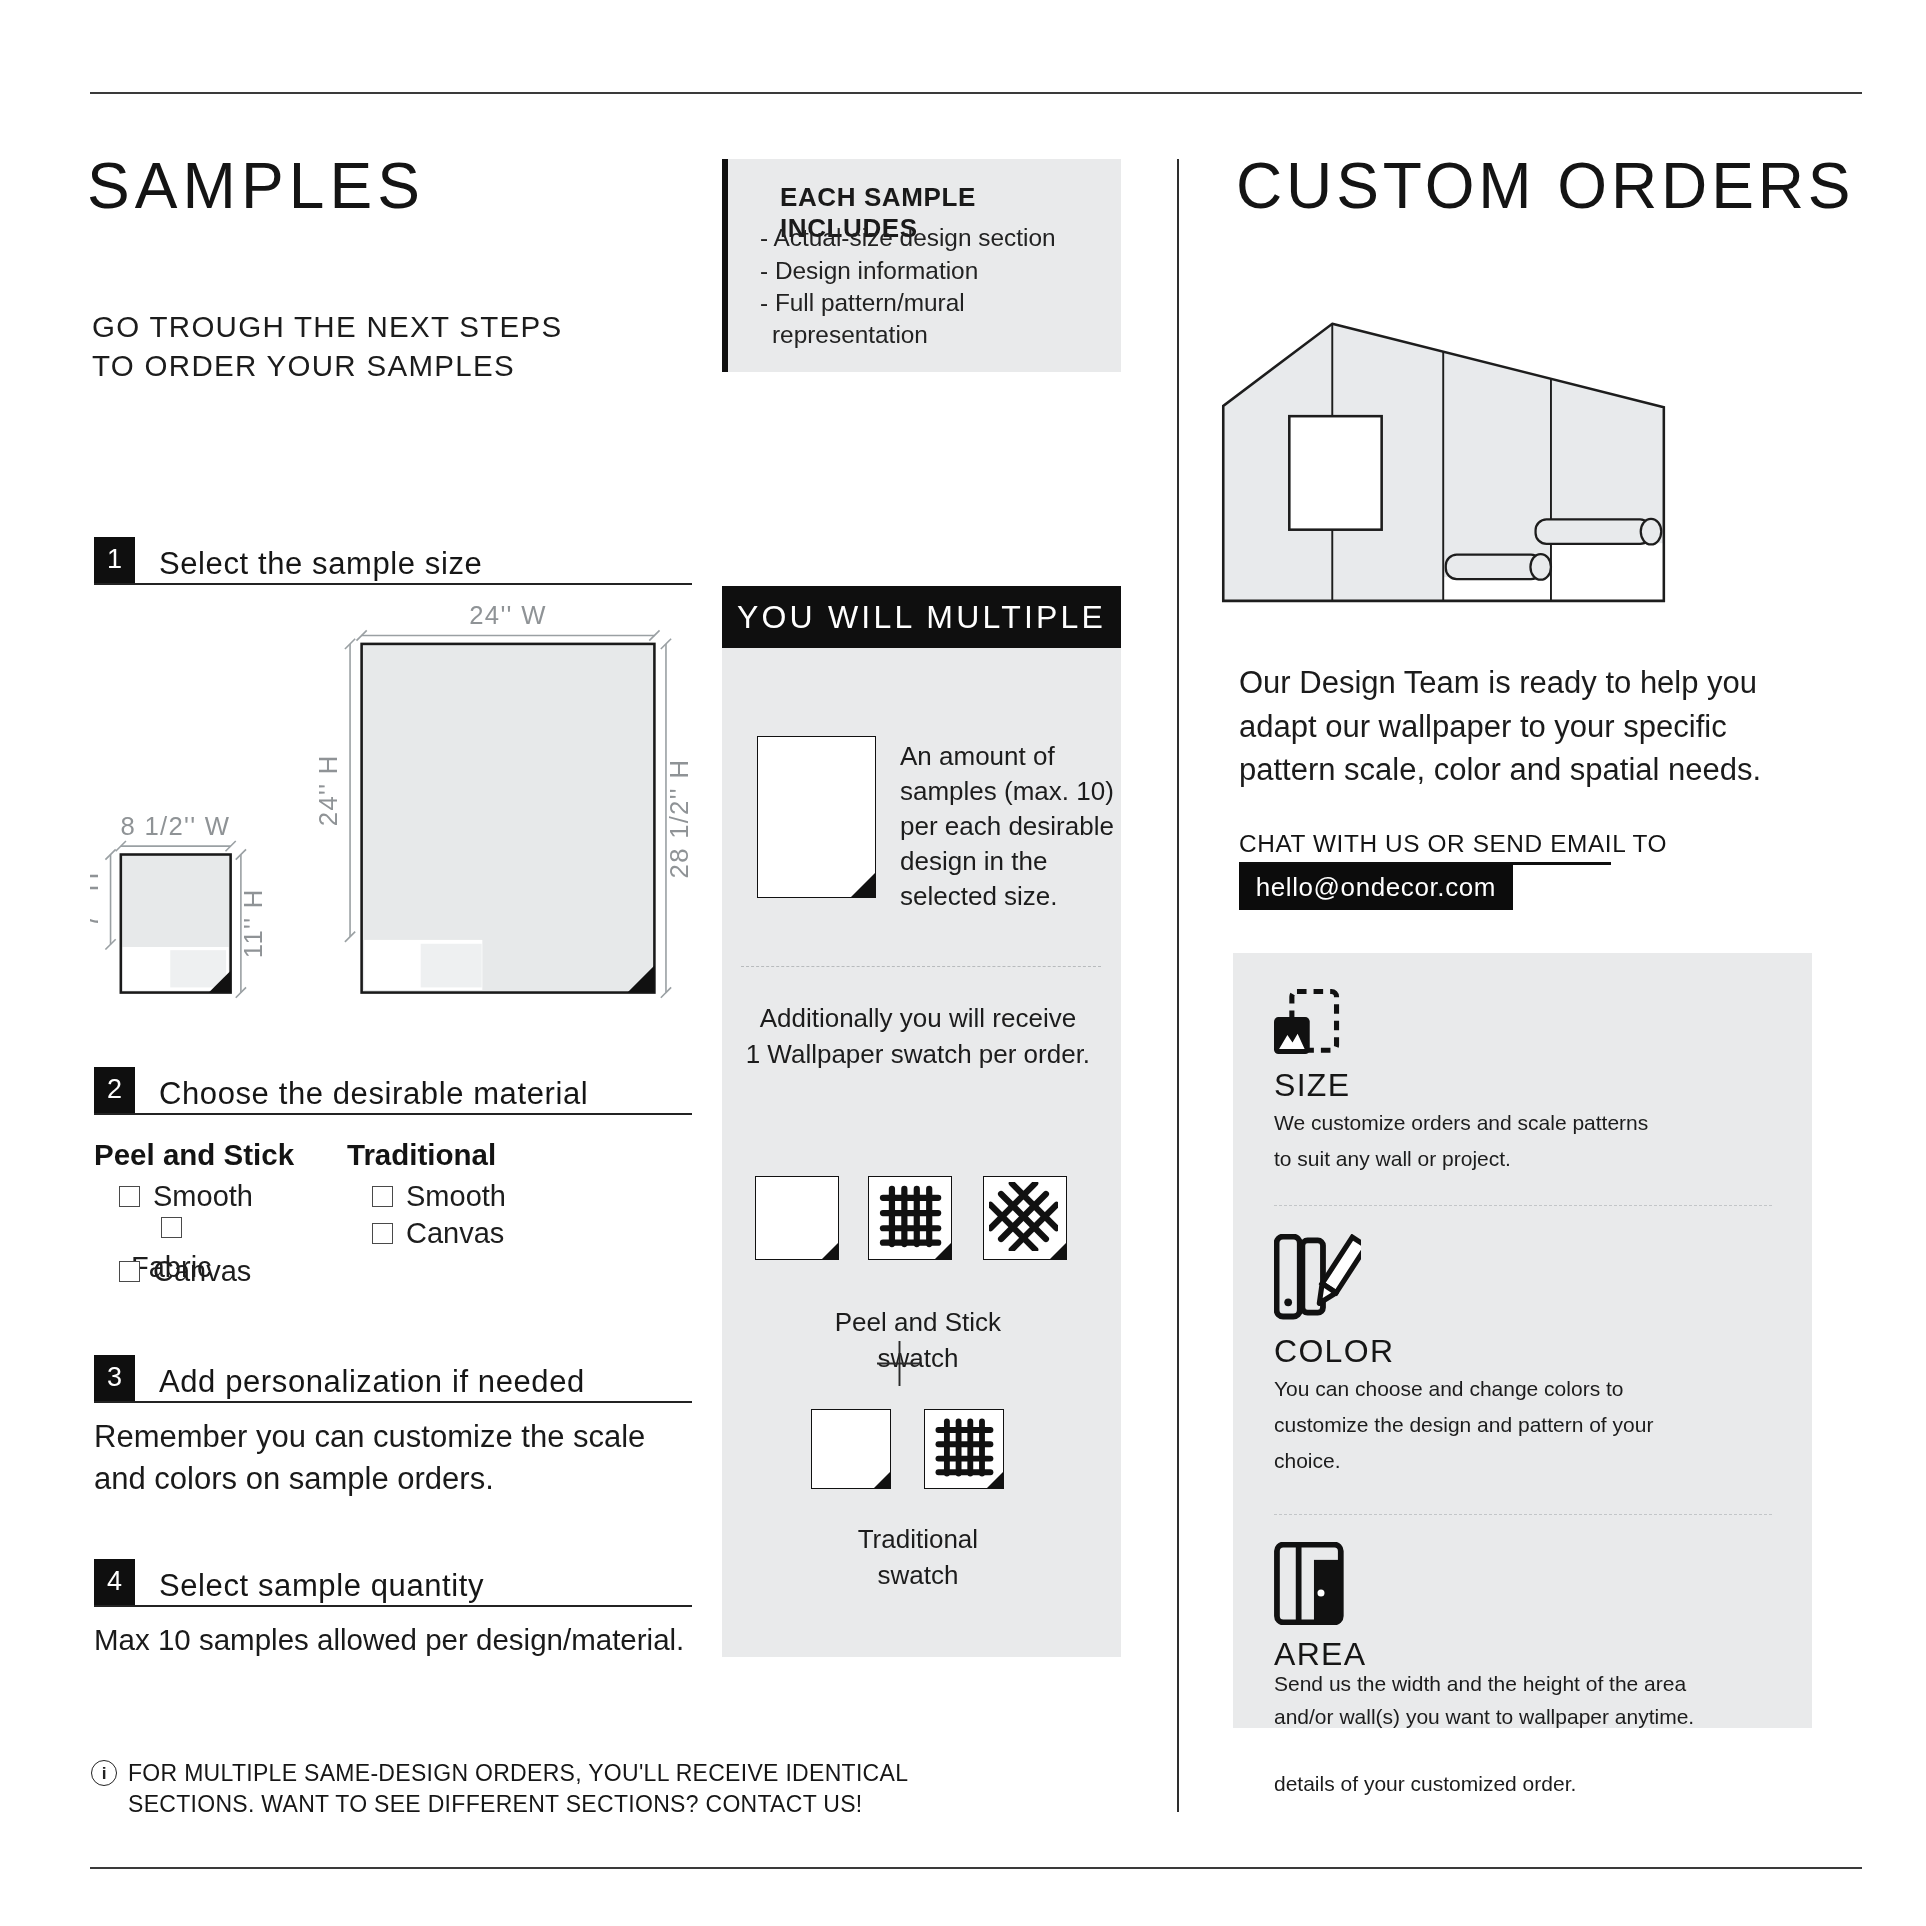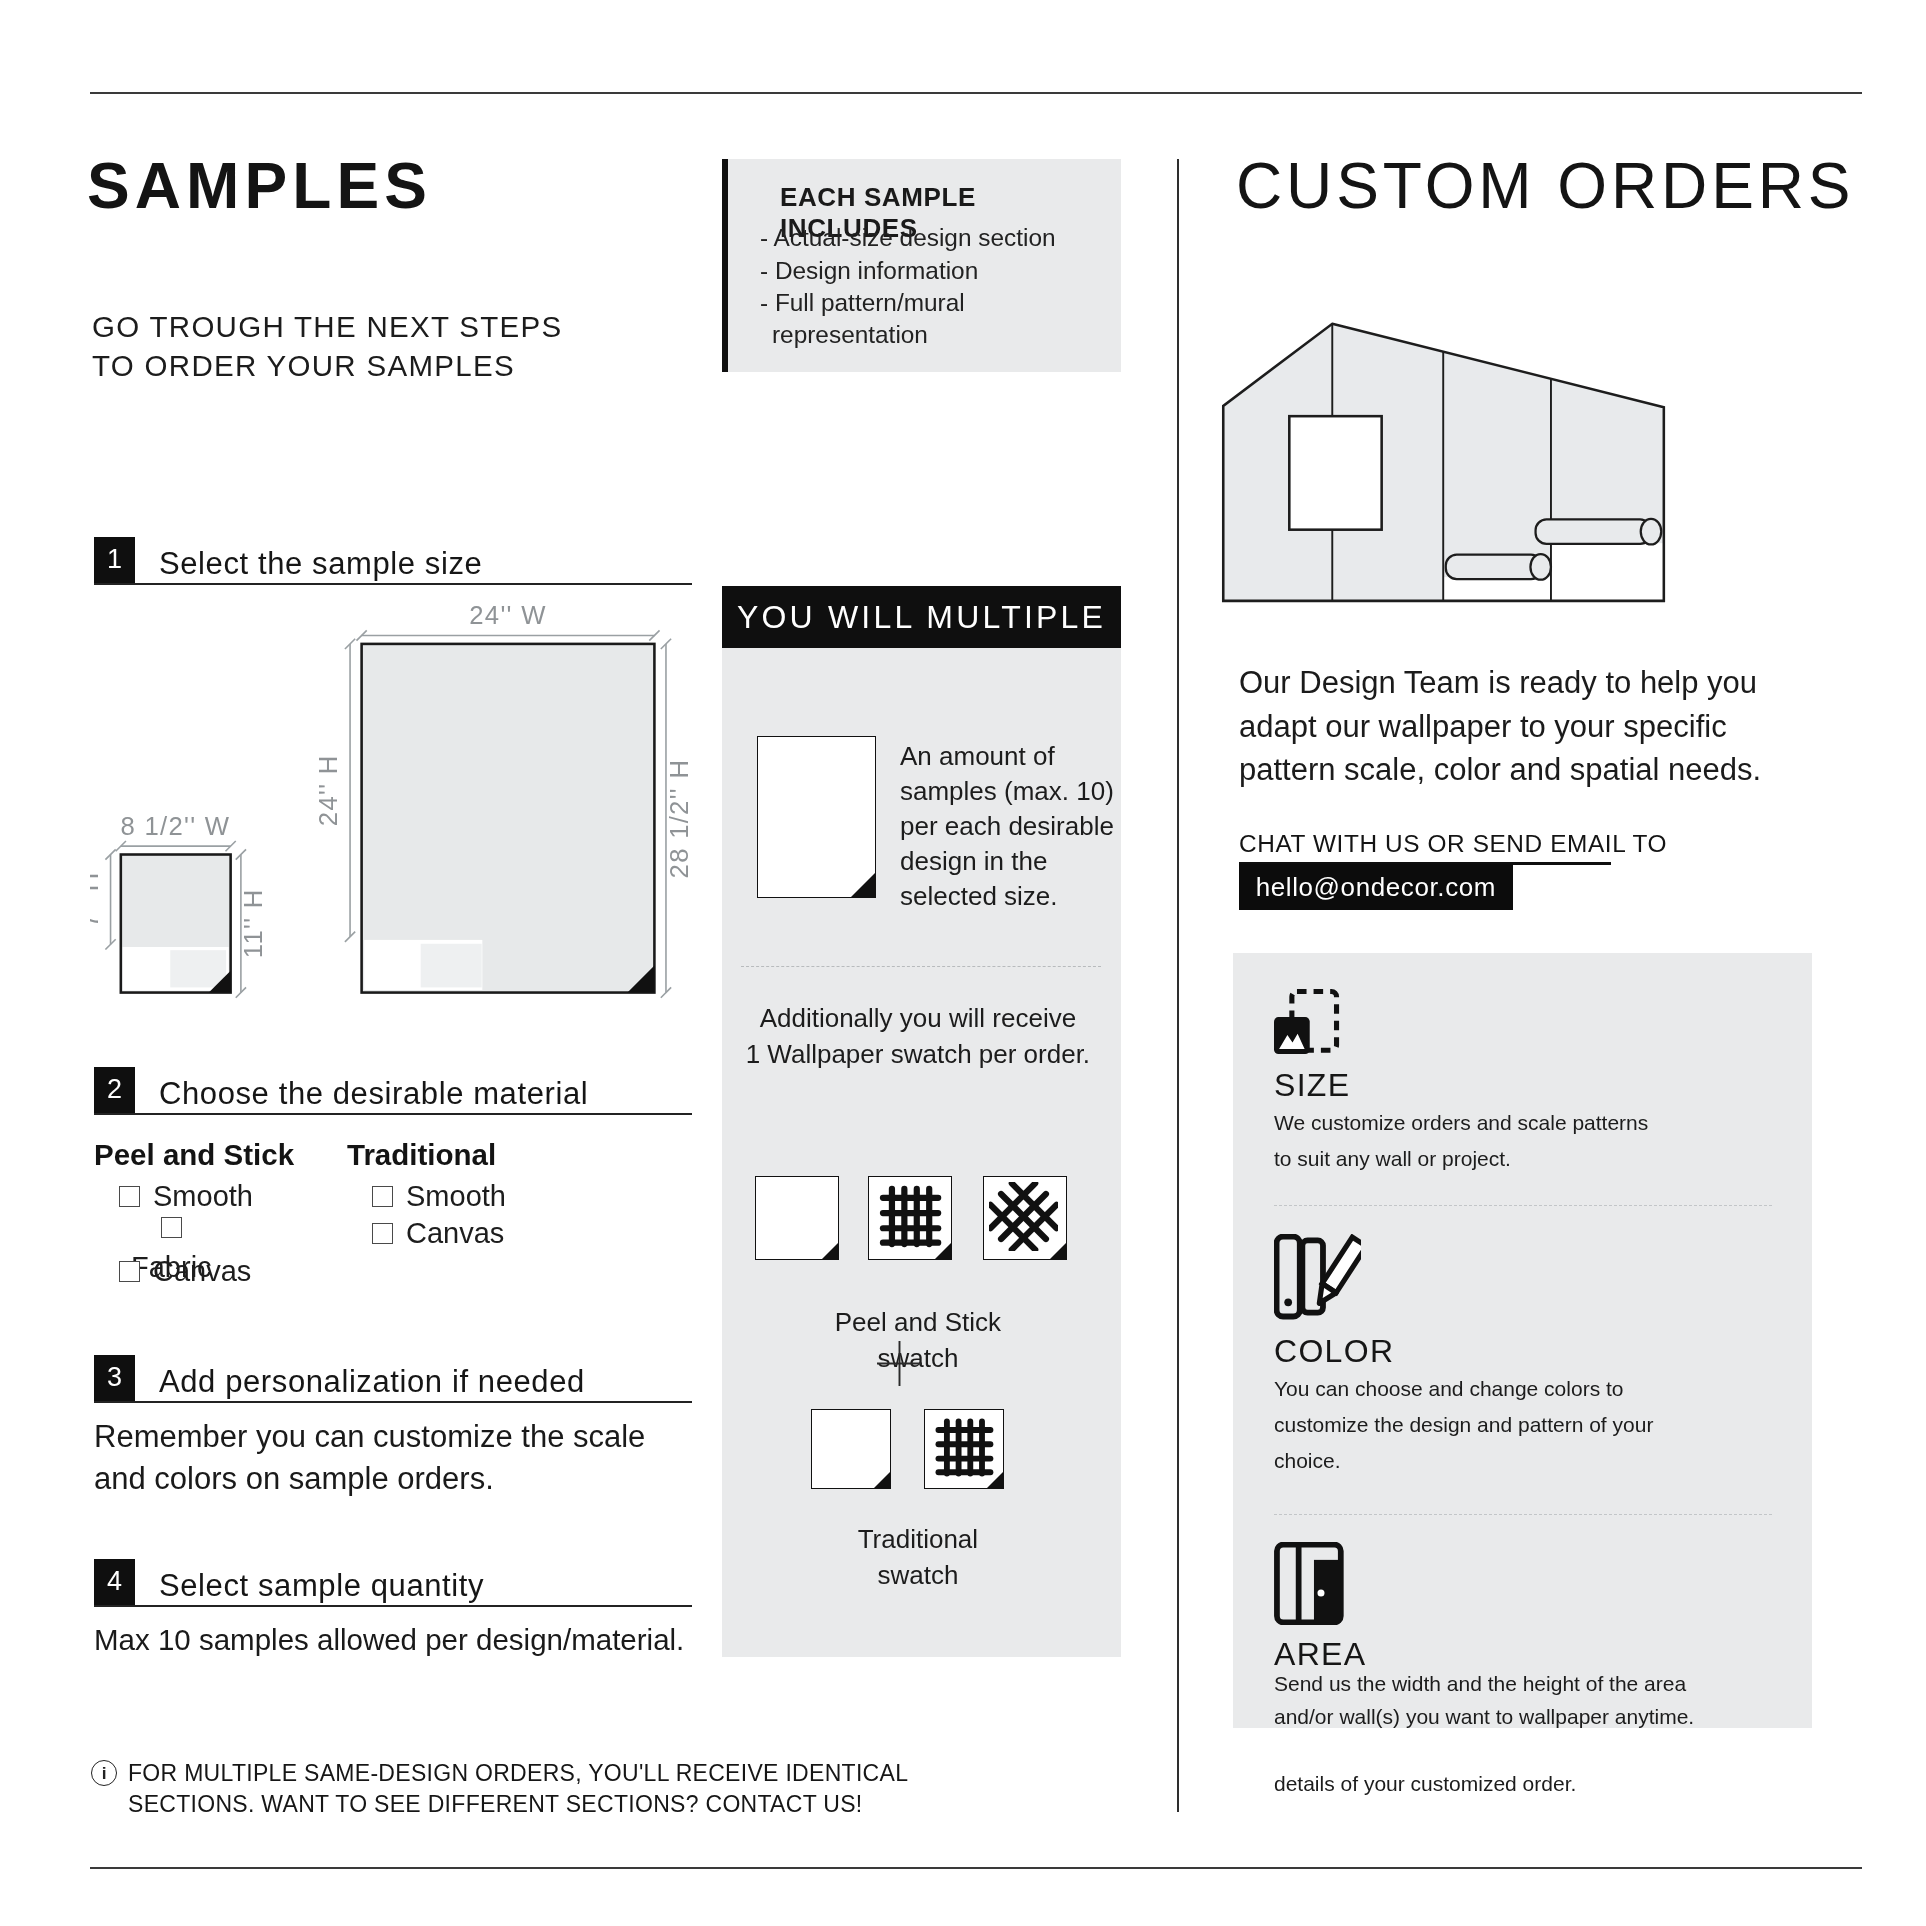--- a/index.html
+++ b/index.html
@@ -7,21 +7,21 @@
           font-family:"Liberation Sans", sans-serif;color:#1a1a1a;overflow:hidden;}
   .abs{position:absolute;}
 
   
   .rule{position:absolute;background:#3a3a3a;height:1.9px;}
   .rule-top{left:90px;top:92px;width:1772px;}
   .rule-bottom{left:90px;top:1867px;width:1772px;}
   .divider-v{position:absolute;left:1177px;top:159px;width:1.9px;height:1653px;background:#2e2e2e;}
 
   
-  .samples-title{left:87px;top:149px;font-size:64px;font-weight:700;letter-spacing:5.1px;color:#141414;}
+  .samples-title{left:87px;top:149px;font-size:64px;font-weight:400;letter-spacing:5.1px;color:#141414;}
   .samples-sub{left:92px;top:307px;font-size:29.5px;line-height:39px;letter-spacing:1.3px;color:#1c1c1c;}
 
   .inc-box{left:722px;top:159px;width:399px;height:213px;background:#e9eaeb;border-left:6.4px solid #101010;box-sizing:border-box;}
   .inc-title{position:absolute;left:32px;top:23px;font-size:26px;font-weight:bold;letter-spacing:0.6px;margin-left:20px;}
   .inc-item{position:absolute;left:32px;font-size:24.4px;color:#222;text-align:right;}
   .inc-i0{top:65px;} .inc-i1{top:98px;} .inc-i2{top:130px;} .inc-i3{top:162px;left:44px;}
 
   
   .step{position:absolute;left:94px;width:598px;height:45px;}
   .step-line{position:absolute;left:0;top:40px;width:598px;height:1.9px;background:#232323;}

